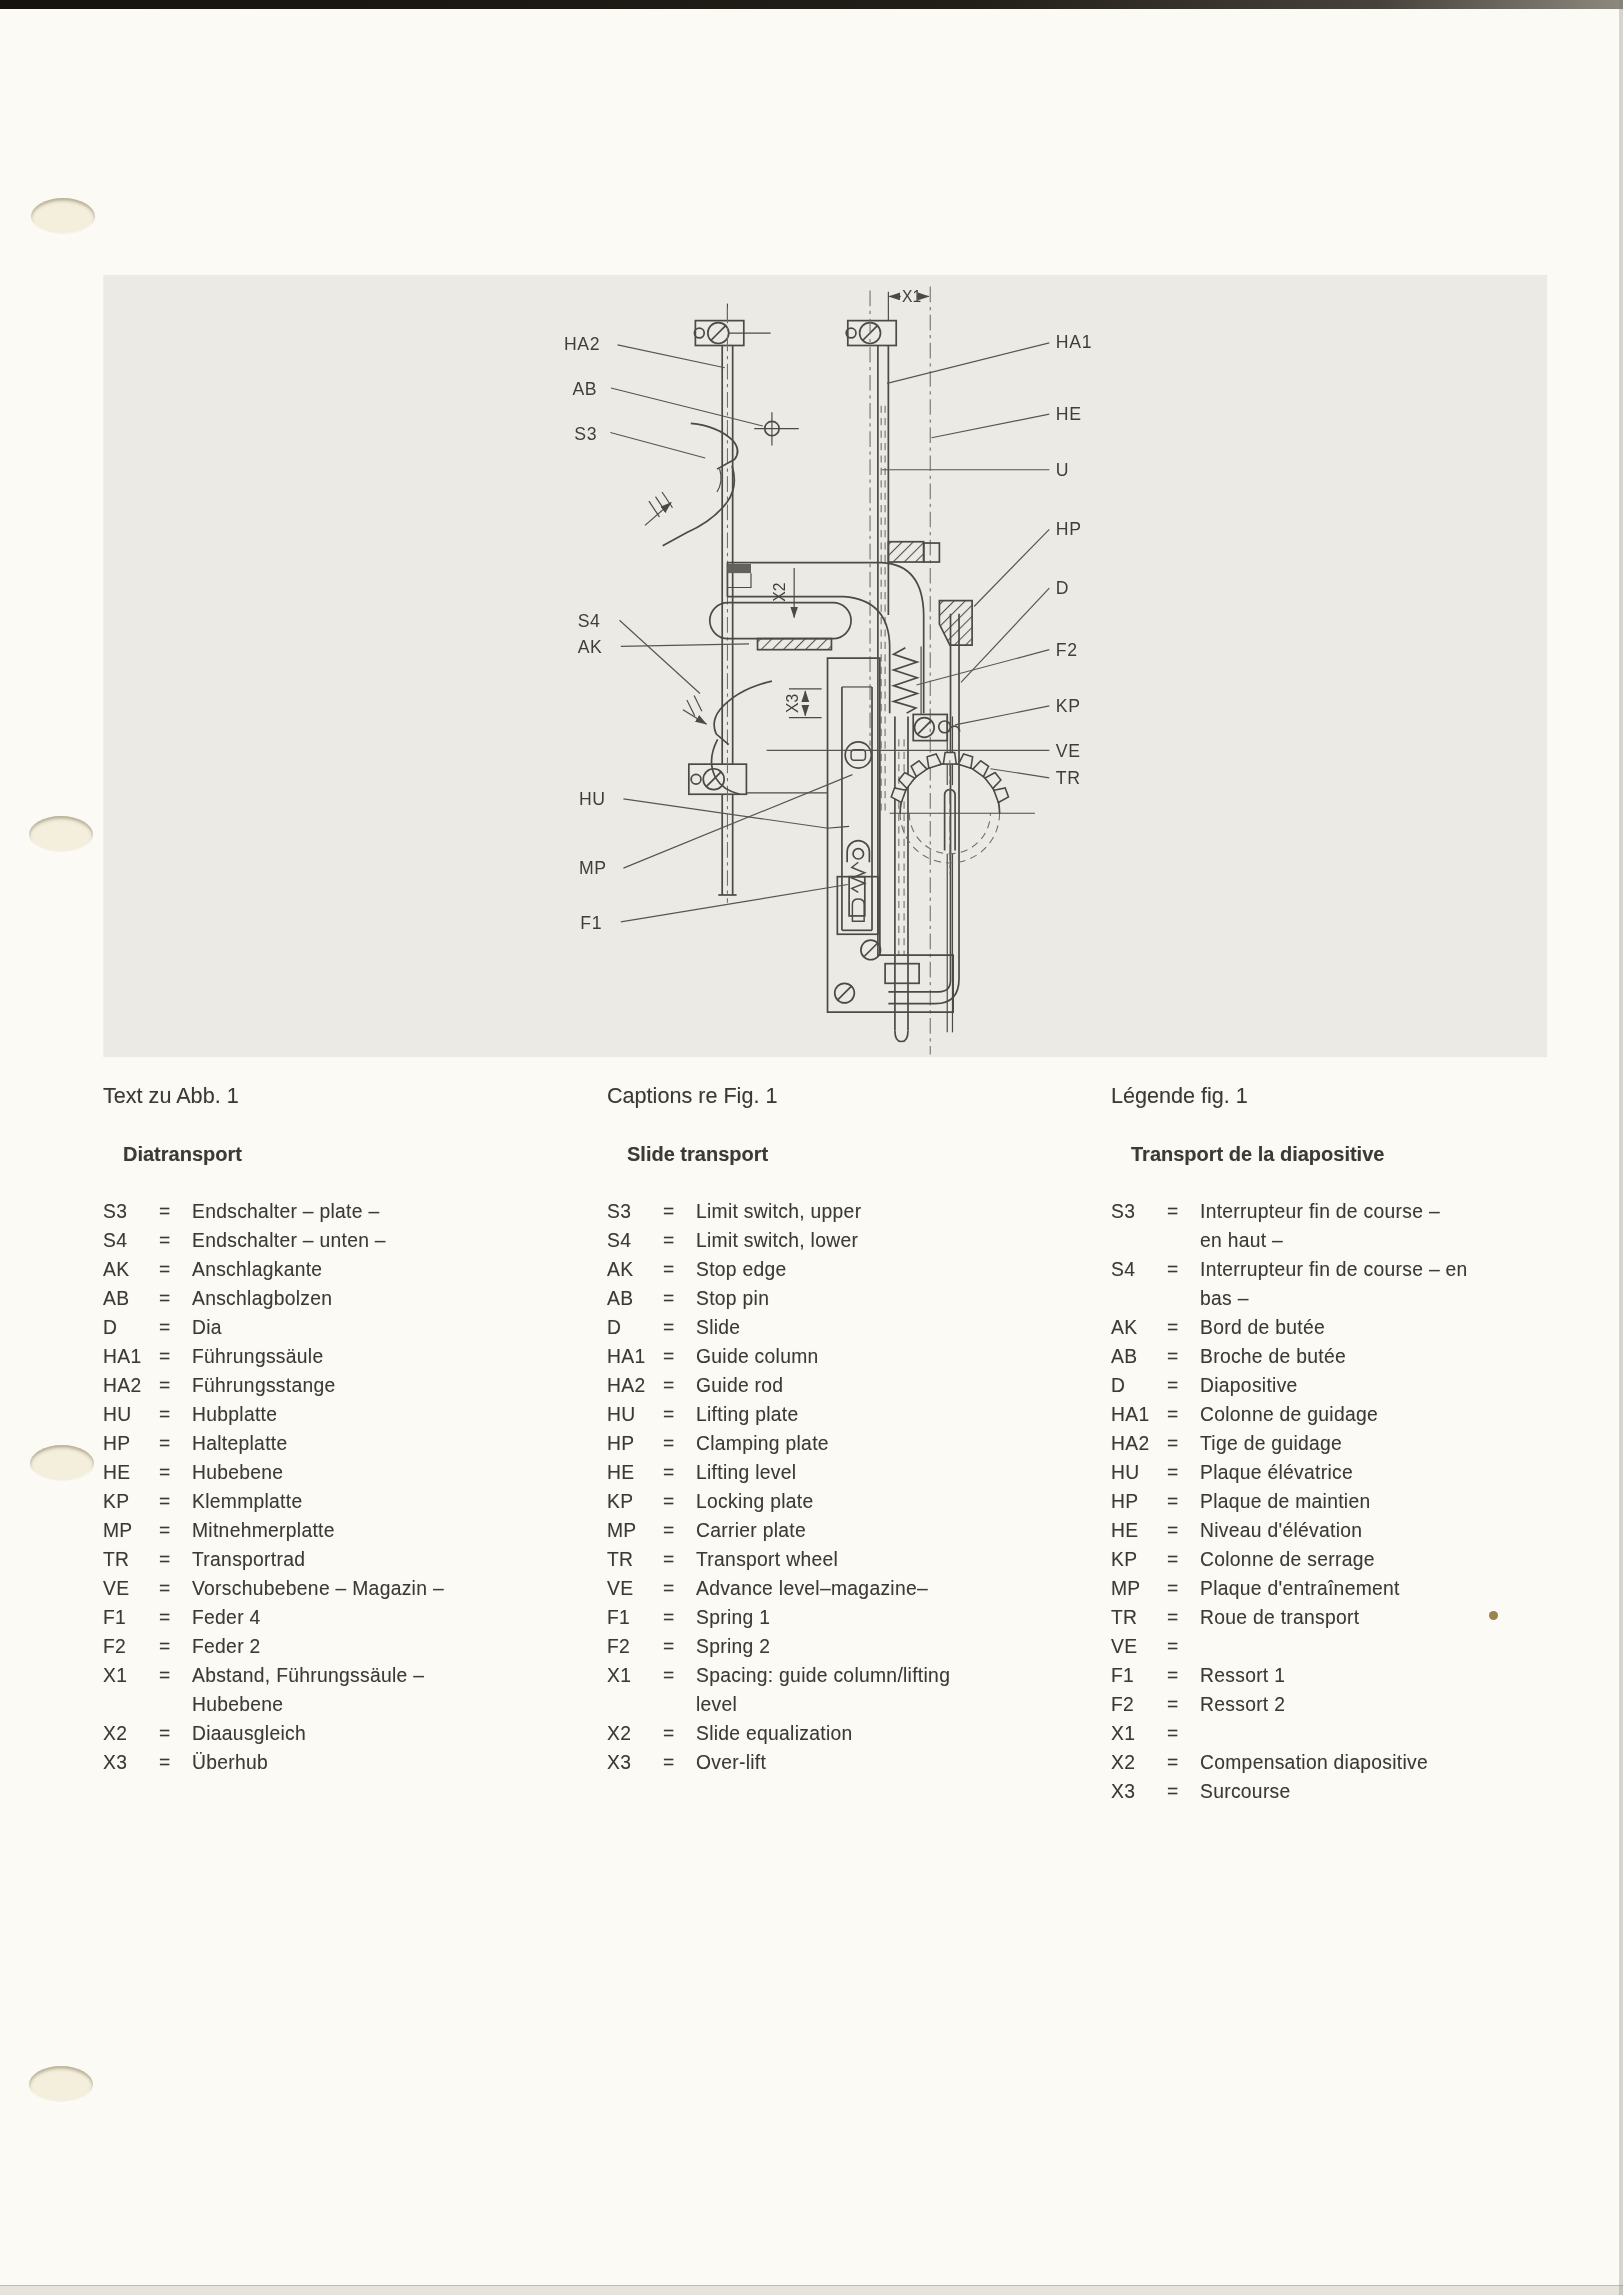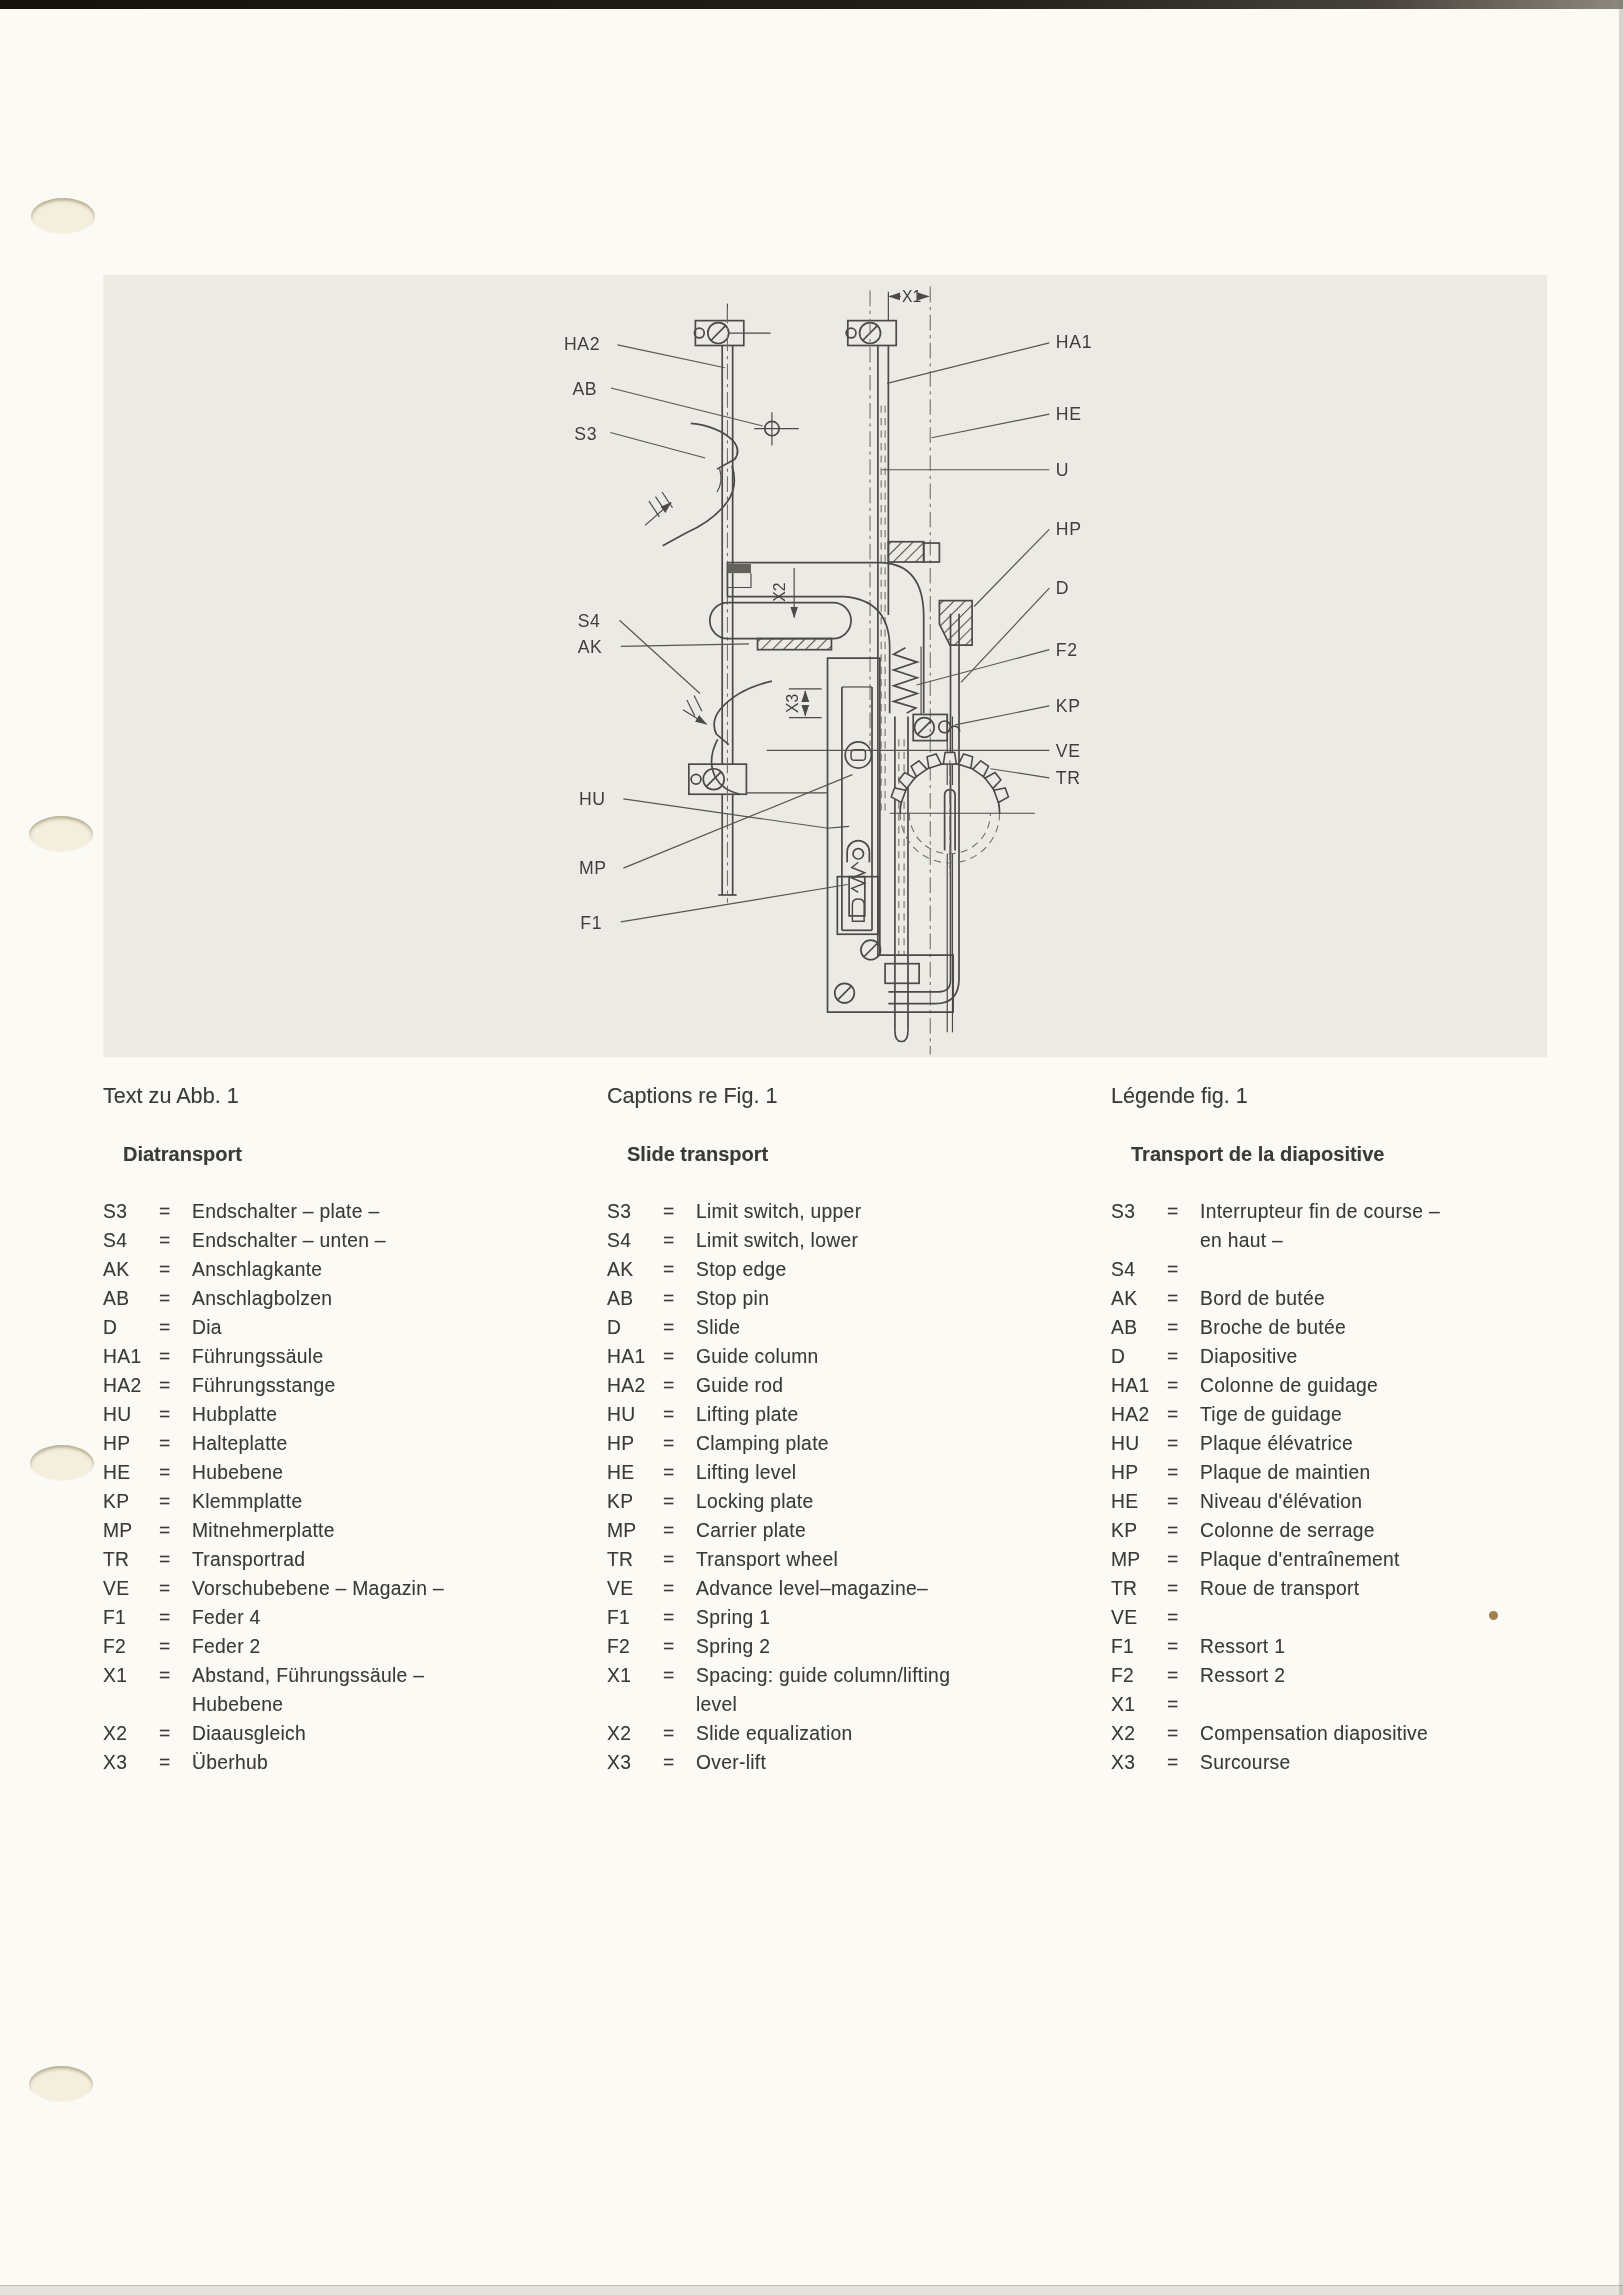--- a/index.html
+++ b/index.html
@@ -552,20 +552,24 @@
           <span class="lkey">S3</span>
           <span class="leq">=</span>
           <span class="ltxt">
             <div>Interrupteur fin de course –</div>
             <div>en haut –</div>
           </span>
         </div>
         <div class="lrow">
           <span class="lkey">S4</span>
           <span class="leq">=</span>
+          <span class="ltxt">
+            <div>Interrupteur fin de course – en</div>
+            <div>bas –</div>
+          </span>
         </div>
         <div class="lrow">
           <span class="lkey">AK</span>
           <span class="leq">=</span>
           <span class="ltxt">
             <div>Bord de butée</div>
           </span>
         </div>
         <div class="lrow">
           <span class="lkey">AB</span>

